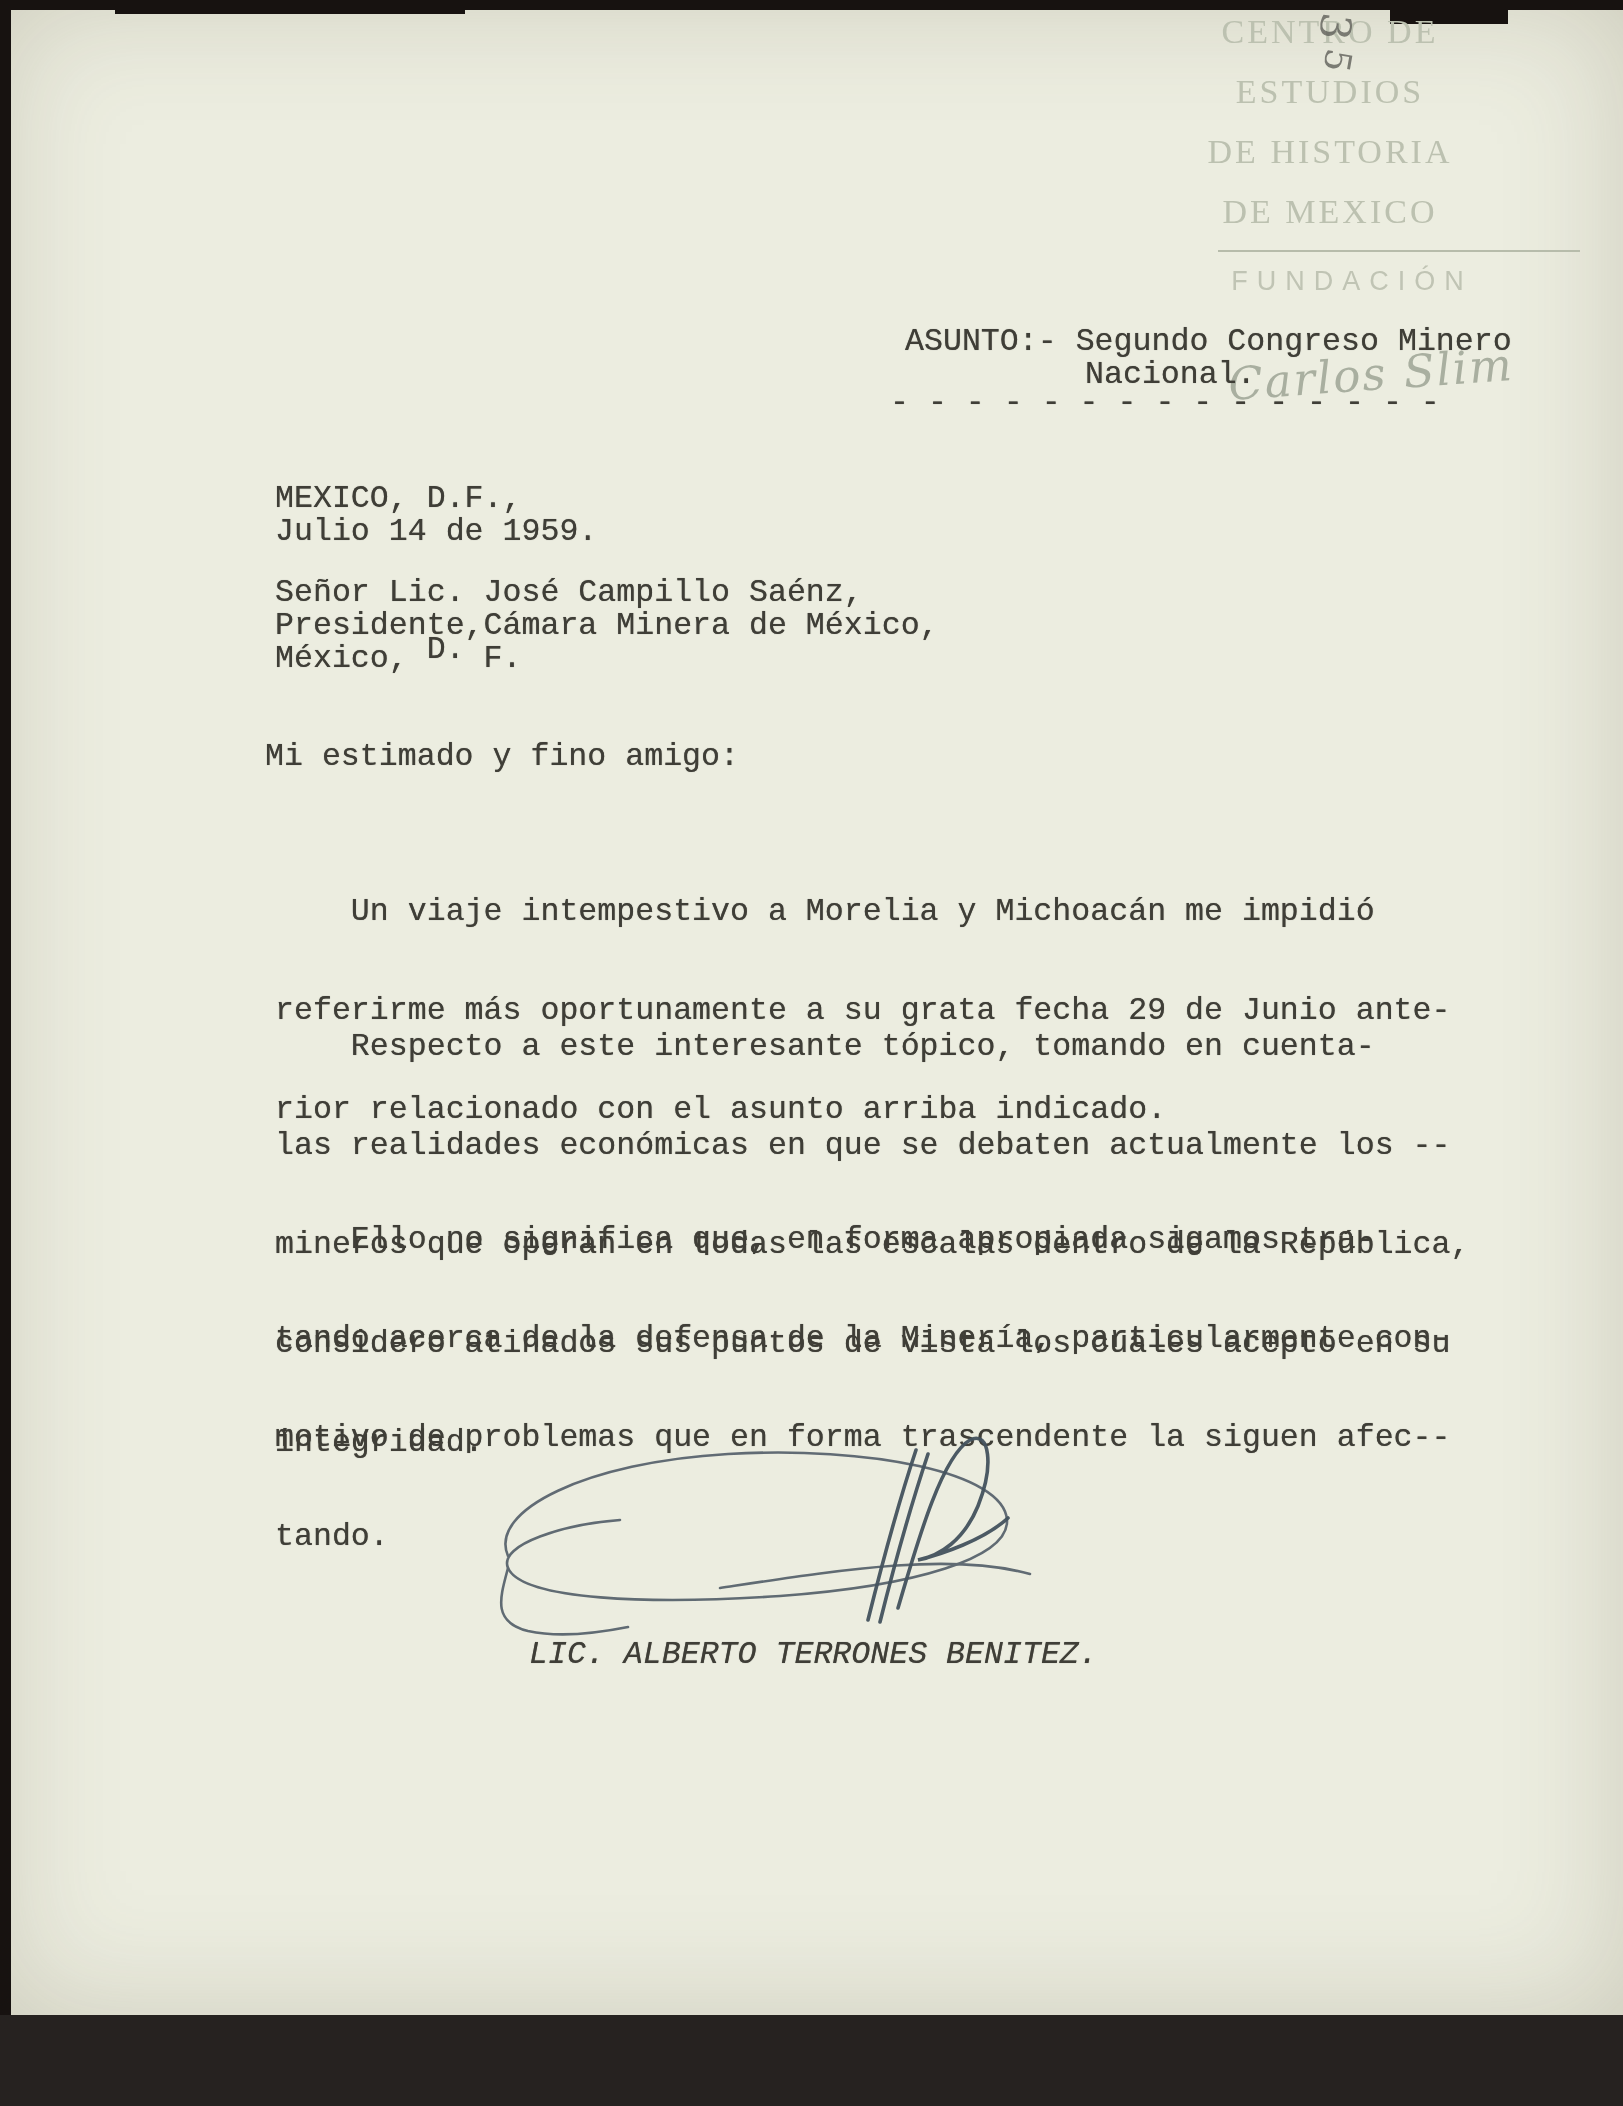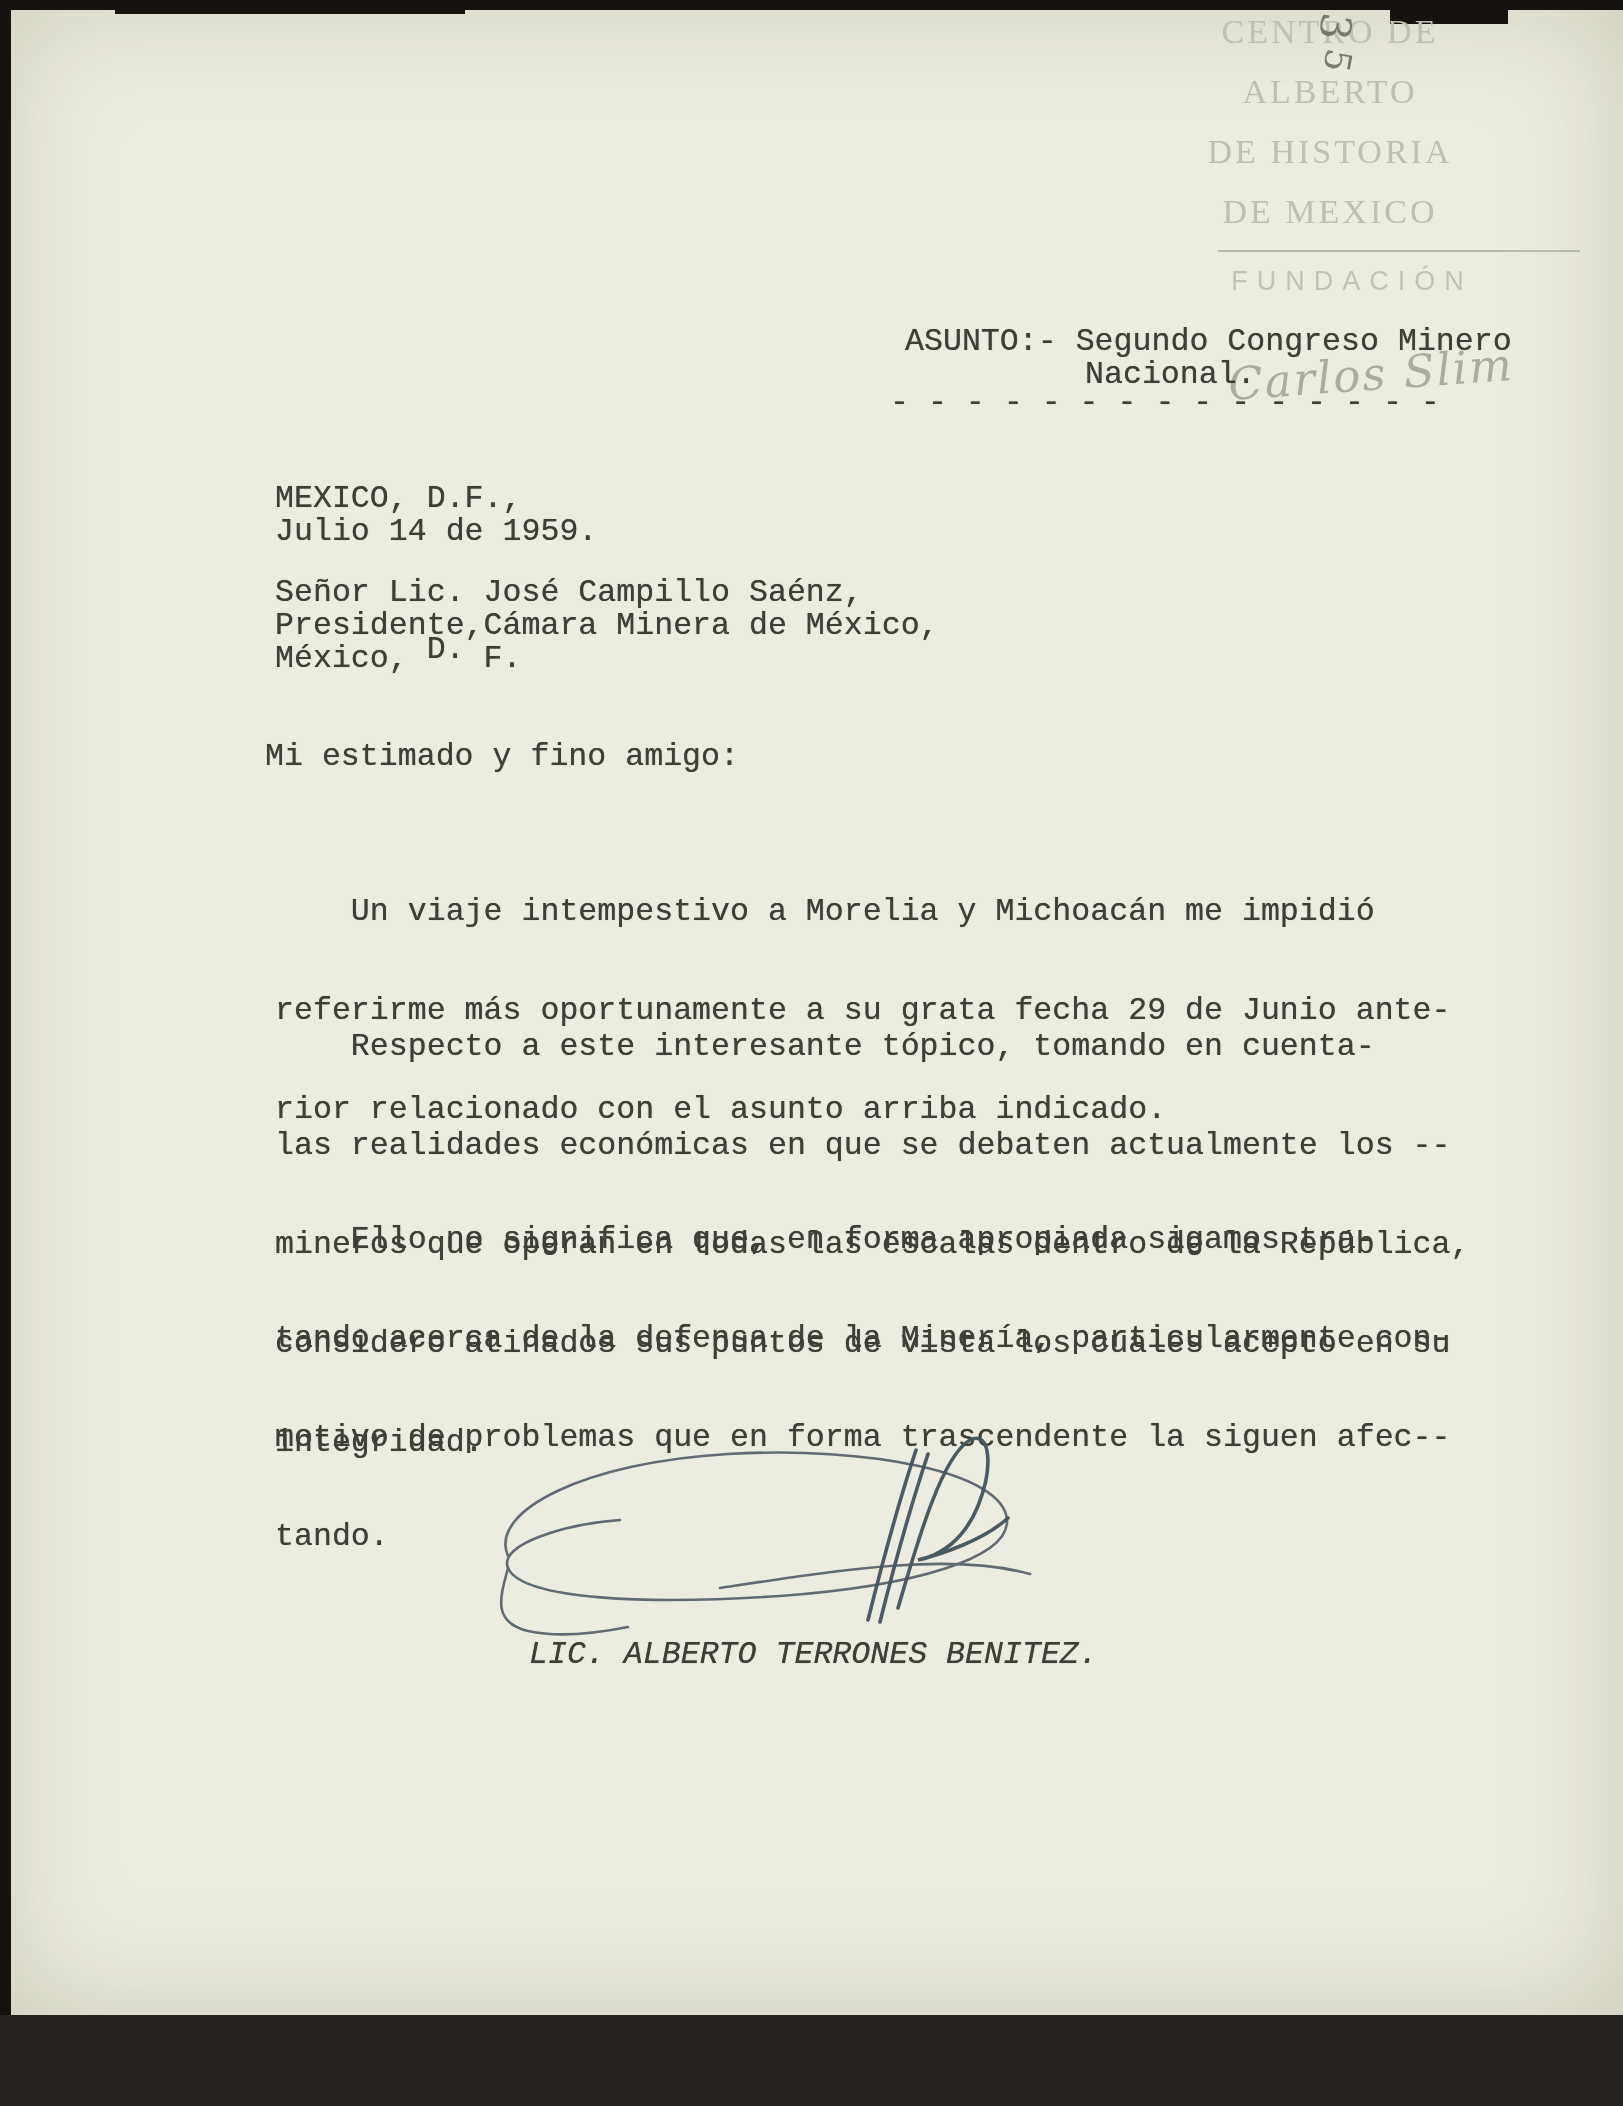--- a/index.html
+++ b/index.html
@@ -74,21 +74,21 @@
 
 <div class="page">
 
   <div class="edge edge-left"></div>
   <div class="edge edge-top"></div>
   <div class="edge edge-top-tab"></div>
   <div class="edge edge-top-tab2"></div>
 
   <div class="wm-block">
     <div>CENTRO DE</div>
-    <div>ALBERTO</div>
+    <div>ESTUDIOS</div>
     <div>DE HISTORIA</div>
     <div>DE MEXICO</div>
   </div>
   <div class="wm-divider"></div>
   <div class="wm-foundation">FUNDACIÓN</div>
   <div class="wm-script">Carlos Slim</div>
 
   <div class="pencil pencil-3">3</div>
   <div class="pencil pencil-5">5</div>
 

